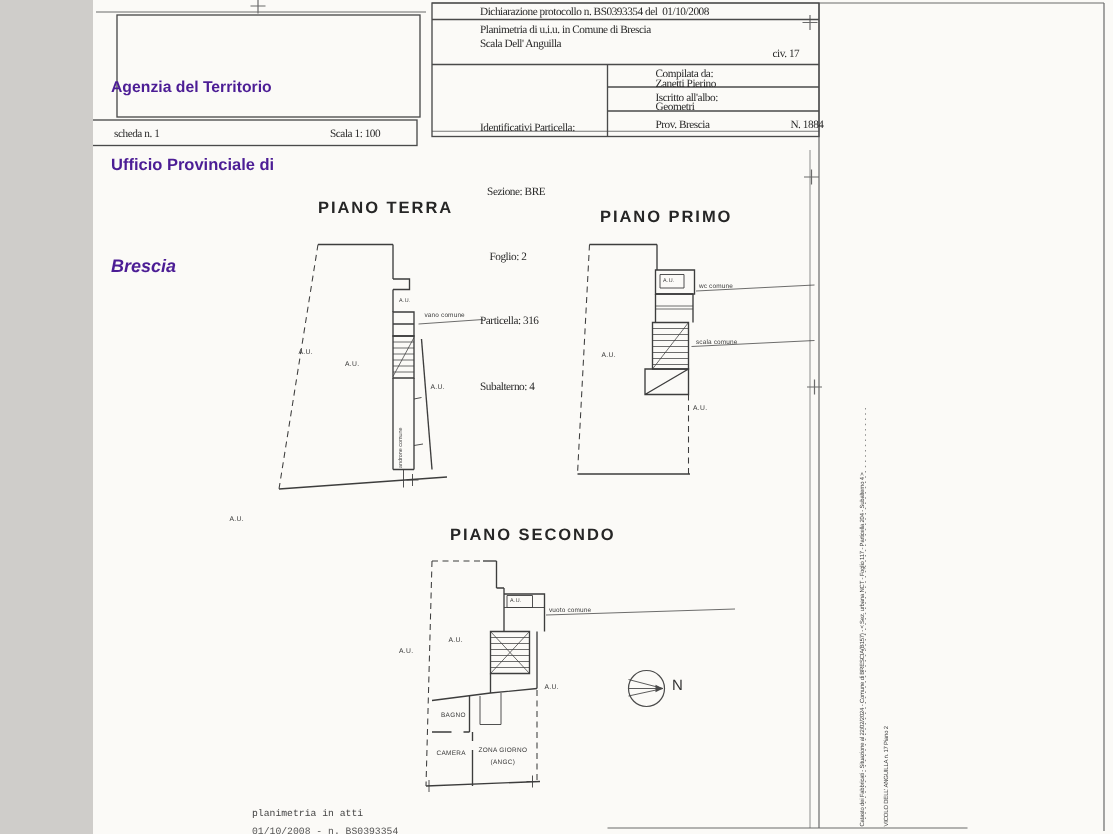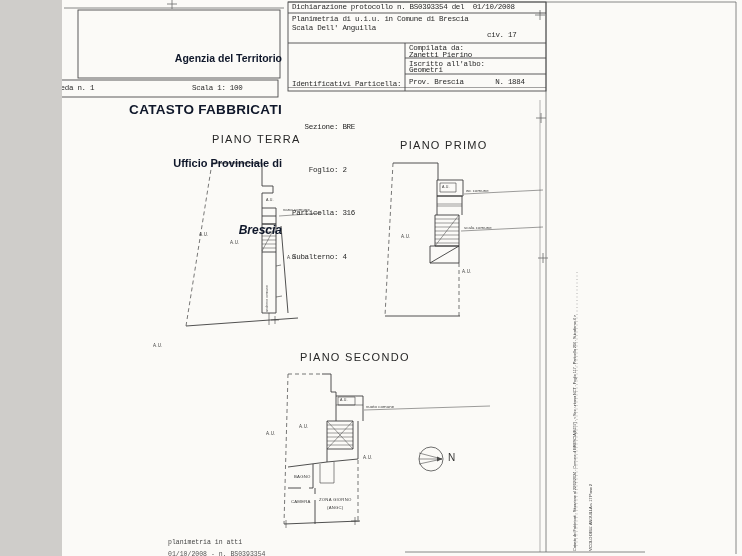--- a/index.html
+++ b/index.html
@@ -3,27 +3,27 @@
 <meta charset="utf-8">
 <style>
   * { margin:0; padding:0; box-sizing:border-box; }
   html,body { background:#c9c7c4; }
   body { font-family:"Liberation Sans", sans-serif; }
   .stage { position:relative; width:742px; height:556px; overflow:hidden; background:#cfcdca; }
   .paper { position:absolute; left:62px; top:0; width:680px; height:556px; background:#fbfaf7; z-index:1; }
   .gray-strip { position:absolute; left:0; top:0; width:62px; height:556px; background:#cfcdca; z-index:30; }
   svg.linework { position:absolute; left:0; top:0; z-index:10; }
   .t { position:absolute; z-index:20; color:#1e1e1e; white-space:pre; }
-  .mono { font-family:Liberation Mono, monospace; font-size:7.5px; line-height:7.3px; letter-spacing:-0.3px; color:#2a2a2a; }
-  .agency { left:84px; top:12px; width:198px; text-align:right; font-weight:bold; color:#0f172a; }
+  .mono { font-family:Liberation Serif, serif; font-size:7.5px; line-height:7.3px; letter-spacing:-0.3px; color:#2a2a2a;margin-left:28px; }
+  .agency { left:74px; top:12px; width:198px; text-align:left; font-weight:bold; color:#4c1d95; }
   .agency .a1 { font-size:10.5px; margin-top:4px; }
   .agency .a2 { font-size:13.5px; margin-top:2px; letter-spacing:0.3px; }
   .agency .a3 { font-size:11px; margin-top:4px; }
   .agency .a4 { font-size:12px;  margin-top:18px;font-style:italic; }
-  .plan-title { font-size:11px; font-weight:400; letter-spacing:1.3px; color:#262626; }
+  .plan-title { font-size:11px; font-weight:700; letter-spacing:1.3px; color:#262626; }
   .lbl { font-size:4.5px; letter-spacing:0.2px; color:#3a3a3a; }
   .lbl2 { font-size:4.3px; letter-spacing:0.1px; color:#3a3a3a; }
   .room { font-size:4.3px; letter-spacing:0.2px; color:#3a3a3a; }
   .vrot { transform: rotate(-90deg); transform-origin: left bottom; }
   .corridor-label { left:270px; top:307px; width:52px; height:5px; font-size:3.6px; color:#4a4a4a; }
   .margin-block { left:572px; top:540px; width:272px; height:11px; font-size:4px; letter-spacing:-0.15px; color:#3c3c3c; line-height:5.4px; }
   .compass-n { left:448px; top:452px; font-size:10px; color:#333; }
   .footer1 { left:168px; top:539px; font-family:"Liberation Mono", monospace; font-size:6.5px; color:#444; }
   .footer2 { left:168px; top:551px; font-family:"Liberation Mono", monospace; font-size:6.5px; color:#555; }
 </style>
@@ -121,21 +121,20 @@
 
     <g stroke="#4a4a4a" stroke-width="0.8">
       <circle cx="431" cy="459" r="12"></circle>
       <path d="M419,453 L442,459 M419,459 L442,459 M419,464 L442,459" stroke-width="0.6"></path>
       <path d="M442,459 l-5,-2.5 v5 z" fill="#4a4a4a" stroke="none"></path>
     </g>
   </svg>
 
   <div class="t agency">
     <div class="a1">Agenzia del Territorio</div>
-    <div class="a2">CATASTO FABBRICATI</div>
     <div class="a3">Ufficio Provinciale di</div>
     <div class="a4">Brescia</div>
   </div>
 
   <div class="t mono" style="left:48px; top:85px;">scheda n. 1</div>
   <div class="t mono" style="left:192px; top:85px;">Scala 1: 100</div>
 
   <div class="t mono" style="left:292px; top:4px;">Dichiarazione protocollo n. BS0393354 del  01/10/2008</div>
   <div class="t mono" style="left:292px; top:16px;">Planimetria di u.i.u. in Comune di Brescia</div>
   <div class="t mono" style="left:292px; top:25px;">Scala Dell' Anguilla</div>

